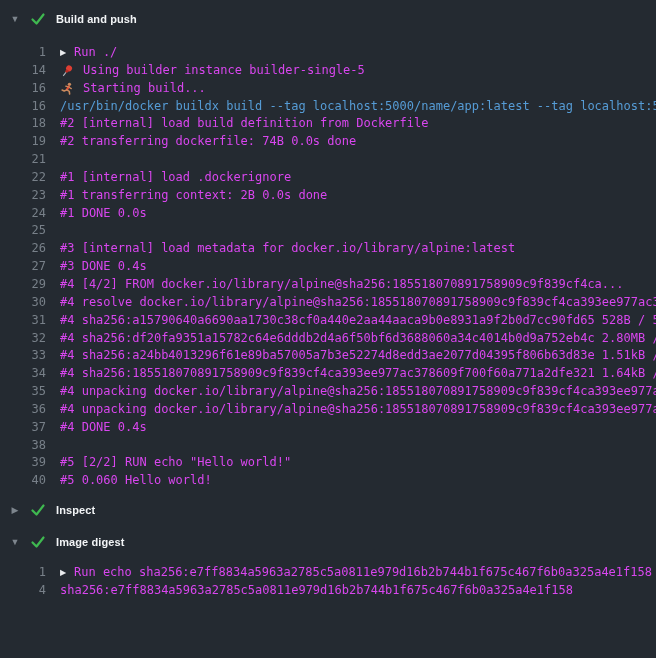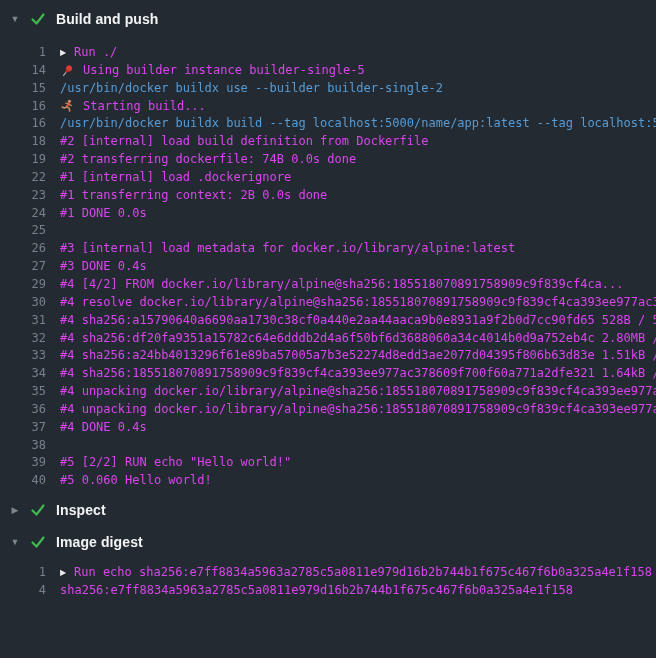--- a/index.html
+++ b/index.html
@@ -17,21 +17,21 @@
     height: 26px; padding-left: 10px;
     cursor: pointer;
   }
   .section-header .tri {
     width: 10px; margin-right: 10px;
     color: #7d858d; font-size: 9px; line-height: 1;
     flex: 0 0 auto; text-align: center;
   }
   .section-header .check { width: 16px; height: 16px; margin-right: 10px; flex: 0 0 auto; }
   .section-header .title {
-    color: #f2f4f6; font-size: 14px; font-weight: 700; letter-spacing: 0.1px; text-align: center;
+    color: #f2f4f6; font-size: 11px; font-weight: 700; letter-spacing: 0.1px; text-align: center;
   }
   .sec-build { margin-top: 6px; }
   .sec-inspect { margin-top: 7px; }
   .sec-digest { margin-top: 6px; }
   .sec-build .lines { margin-top: 12px; }
   .sec-digest .lines { margin-top: 9px; }
 
   .lines { width: 656px; overflow: hidden; }
   .line {
     display: flex; align-items: center;
@@ -72,30 +72,30 @@
       </div>
       <div class="lines">
         <div class="line"><span class="num">1</span><span class="content"><span class="run-tri">▶</span><span class="txt">Run ./</span></span></div>
         <div class="line"><span class="num">14</span><span class="content"><span class="emoji"><svg width="14" height="14" viewBox="0 0 16 16">
                 <g transform="rotate(38 8 8)">
                   <circle cx="8" cy="4.2" r="3.4" fill="#dd3e33"></circle>
                   <path d="M6 6.6 L10 6.6 L9.3 10 L6.7 10 Z" fill="#b92d24"></path>
                   <rect x="7.4" y="10" width="1.2" height="5" fill="#b0b6bc"></rect>
                 </g>
               </svg></span><span class="txt">Using builder instance builder-single-5</span></span></div>
-        <div class="line"><span class="num">15</span><span class="content"><span class="txt command">/usr/bin/docker buildx use --builder builder-single-2</span></span></div>
         <div class="line"><span class="num">16</span><span class="content"><span class="emoji"><svg width="14" height="14" viewBox="0 0 16 16">
                 <circle cx="10.8" cy="2.7" r="1.9" fill="#c98a5e"></circle>
                 <path d="M10.2 5 L7.8 9" stroke="#e0452f" stroke-width="2.6" stroke-linecap="round" fill="none"></path>
                 <path d="M9.9 5.7 L12.9 7.6 M9.9 5.7 L6.6 4.8" stroke="#c98a5e" stroke-width="1.5" stroke-linecap="round" fill="none"></path>
                 <path d="M7.8 9 L10.6 10.8 L11 13.8 M7.8 9 L4.8 10.3 L2.4 9.2" stroke="#c98a5e" stroke-width="1.8" stroke-linecap="round" stroke-linejoin="round" fill="none"></path>
               </svg></span><span class="txt">Starting build...</span></span></div>
         <div class="line"><span class="num">16</span><span class="content"><span class="txt command">/usr/bin/docker buildx build --tag localhost:5000/name/app:latest --tag localhost:50</span></span></div>
         <div class="line"><span class="num">18</span><span class="content"><span class="txt">#2 [internal] load build definition from Dockerfile</span></span></div>
         <div class="line"><span class="num">19</span><span class="content"><span class="txt">#2 transferring dockerfile: 74B 0.0s done</span></span></div>
+        <div class="line"><span class="num">21</span><span class="content"><span class="txt"></span></span></div>
         <div class="line"><span class="num">22</span><span class="content"><span class="txt">#1 [internal] load .dockerignore</span></span></div>
         <div class="line"><span class="num">23</span><span class="content"><span class="txt">#1 transferring context: 2B 0.0s done</span></span></div>
         <div class="line"><span class="num">24</span><span class="content"><span class="txt">#1 DONE 0.0s</span></span></div>
         <div class="line"><span class="num">25</span><span class="content"><span class="txt"></span></span></div>
         <div class="line"><span class="num">26</span><span class="content"><span class="txt">#3 [internal] load metadata for docker.io/library/alpine:latest</span></span></div>
         <div class="line"><span class="num">27</span><span class="content"><span class="txt">#3 DONE 0.4s</span></span></div>
         <div class="line"><span class="num">29</span><span class="content"><span class="txt">#4 [4/2] FROM docker.io/library/alpine@sha256:185518070891758909c9f839cf4ca...</span></span></div>
         <div class="line"><span class="num">30</span><span class="content"><span class="txt">#4 resolve docker.io/library/alpine@sha256:185518070891758909c9f839cf4ca393ee977ac3</span></span></div>
         <div class="line"><span class="num">31</span><span class="content"><span class="txt">#4 sha256:a15790640a6690aa1730c38cf0a440e2aa44aaca9b0e8931a9f2b0d7cc90fd65 528B / 5</span></span></div>
         <div class="line"><span class="num">32</span><span class="content"><span class="txt">#4 sha256:df20fa9351a15782c64e6dddb2d4a6f50bf6d3688060a34c4014b0d9a752eb4c 2.80MB /</span></span></div>

